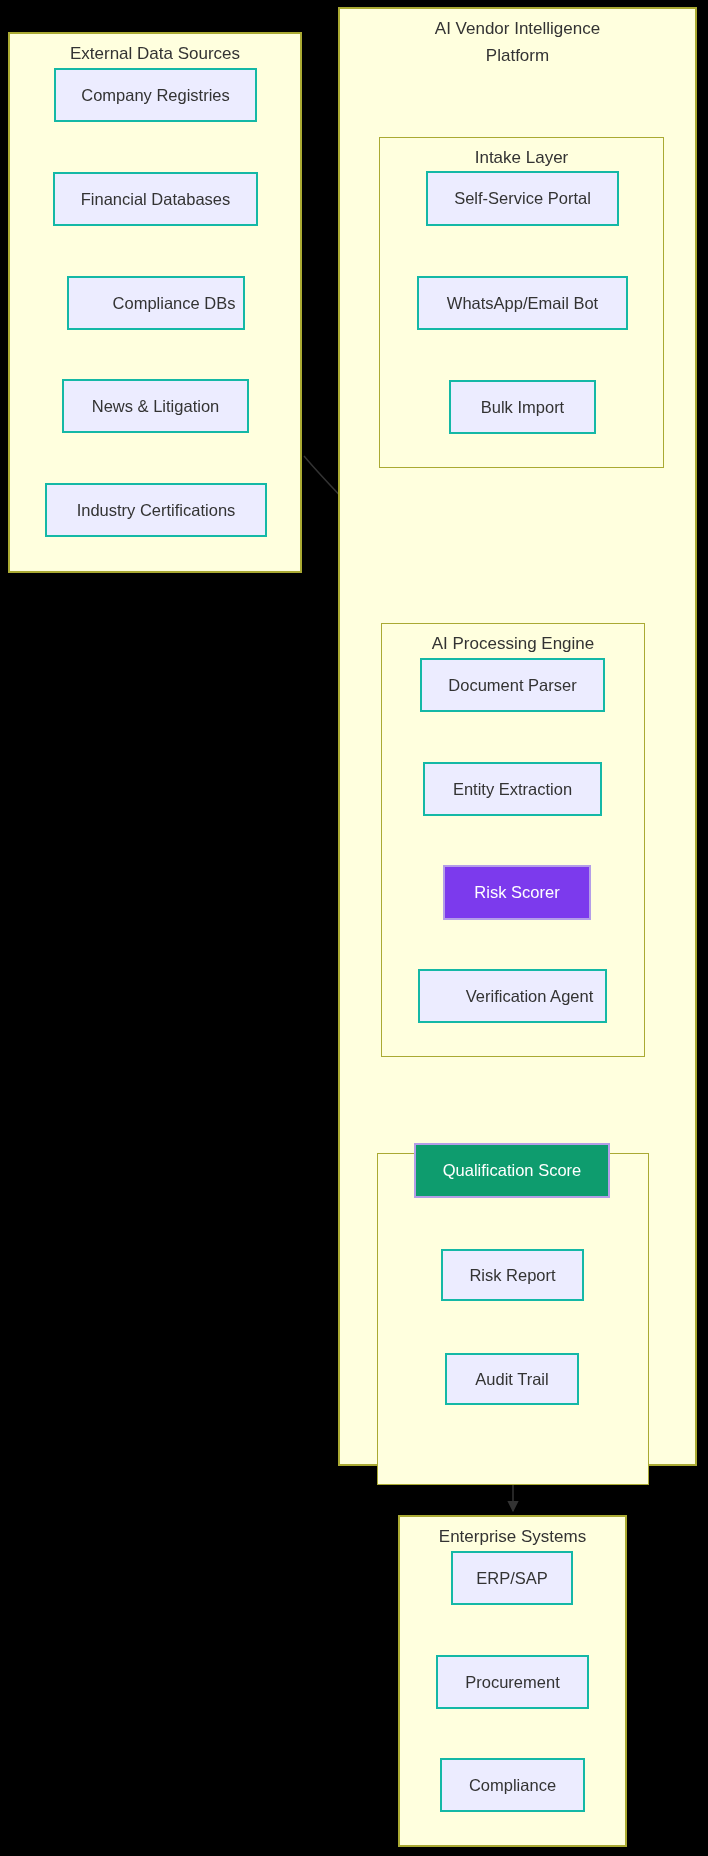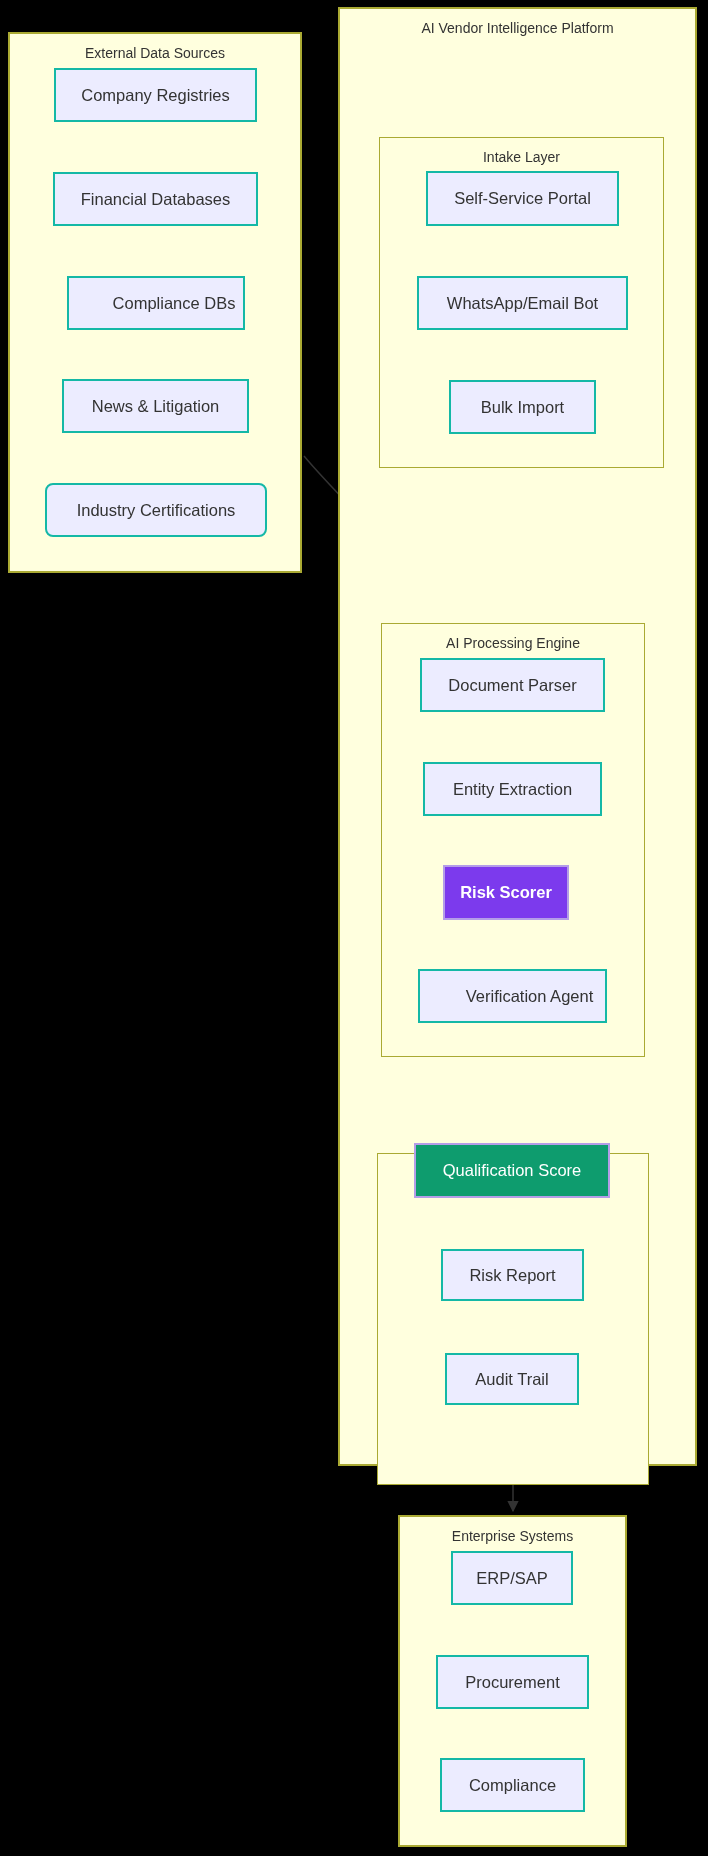--- a/index.html
+++ b/index.html
@@ -18,21 +18,21 @@
     border: 2px solid #aaaa33;
     box-sizing: border-box;
   }
   .container.inner { border-width: 1px; }
   .container-title {
     position: absolute;
     top: 6px;
     left: 0;
     width: 100%;
     text-align: center;
-    font-size: 14px;
+    font-size: 17px;
     line-height: 27px;
     color: #333333;
   }
   .container-title.wrap {
     left: 50%;
     width: 230px;
     margin-left: -115px;
   }
   .node {
     position: absolute;
@@ -94,21 +94,21 @@
     </div>
   <div class="node" style="left:53px; top:172px; width:205px; height:54px;">
       <span>Financial Databases</span>
     </div>
   <div class="node" style="left:67px; top:276px; width:178px; height:54px;padding-left:36px;">
       <span>Compliance DBs</span>
     </div>
   <div class="node" style="left:62px; top:379px; width:187px; height:54px;">
       <span>News &amp; Litigation</span>
     </div>
-  <div class="node" style="left:45px; top:483px; width:222px; height:54px;border-radius:8px;">
+  <div class="node" style="left:45px; top:483px; width:222px; height:54px;">
       <span>Industry Certifications</span>
     </div>
 
   <div class="container" style="left:338px; top:7px; width:359px; height:1459px;">
     <div class="container-title wrap">AI Vendor Intelligence Platform</div>
   </div>
 
   <div class="container inner" style="left:379px; top:137px; width:285px; height:331px;">
     <div class="container-title">Intake Layer</div>
   </div>
@@ -124,21 +124,21 @@
 
   <div class="container inner" style="left:381px; top:623px; width:264px; height:434px;">
     <div class="container-title">AI Processing Engine</div>
   </div>
   <div class="node" style="left:420px; top:658px; width:185px; height:54px;">
       <span>Document Parser</span>
     </div>
   <div class="node" style="left:423px; top:762px; width:179px; height:54px;">
       <span>Entity Extraction</span>
     </div>
-  <div class="node node--purple" style="left:443px; top:865px; width:126px; height:55px;font-weight:bold;">
+  <div class="node node--purple" style="left:443px; top:865px; width:148px; height:55px;">
       <span>Risk Scorer</span>
     </div>
   <div class="node" style="left:418px; top:969px; width:189px; height:54px;padding-left:34px;">
       <span>Verification Agent</span>
     </div>
 
   <div class="container inner" style="left:377px; top:1109px; width:272px; height:332px;margin-top:44px;">
     <div class="container-title">Output Layer</div>
   </div>
   <div class="node node--green" style="left:414px; top:1143px; width:196px; height:55px;">

